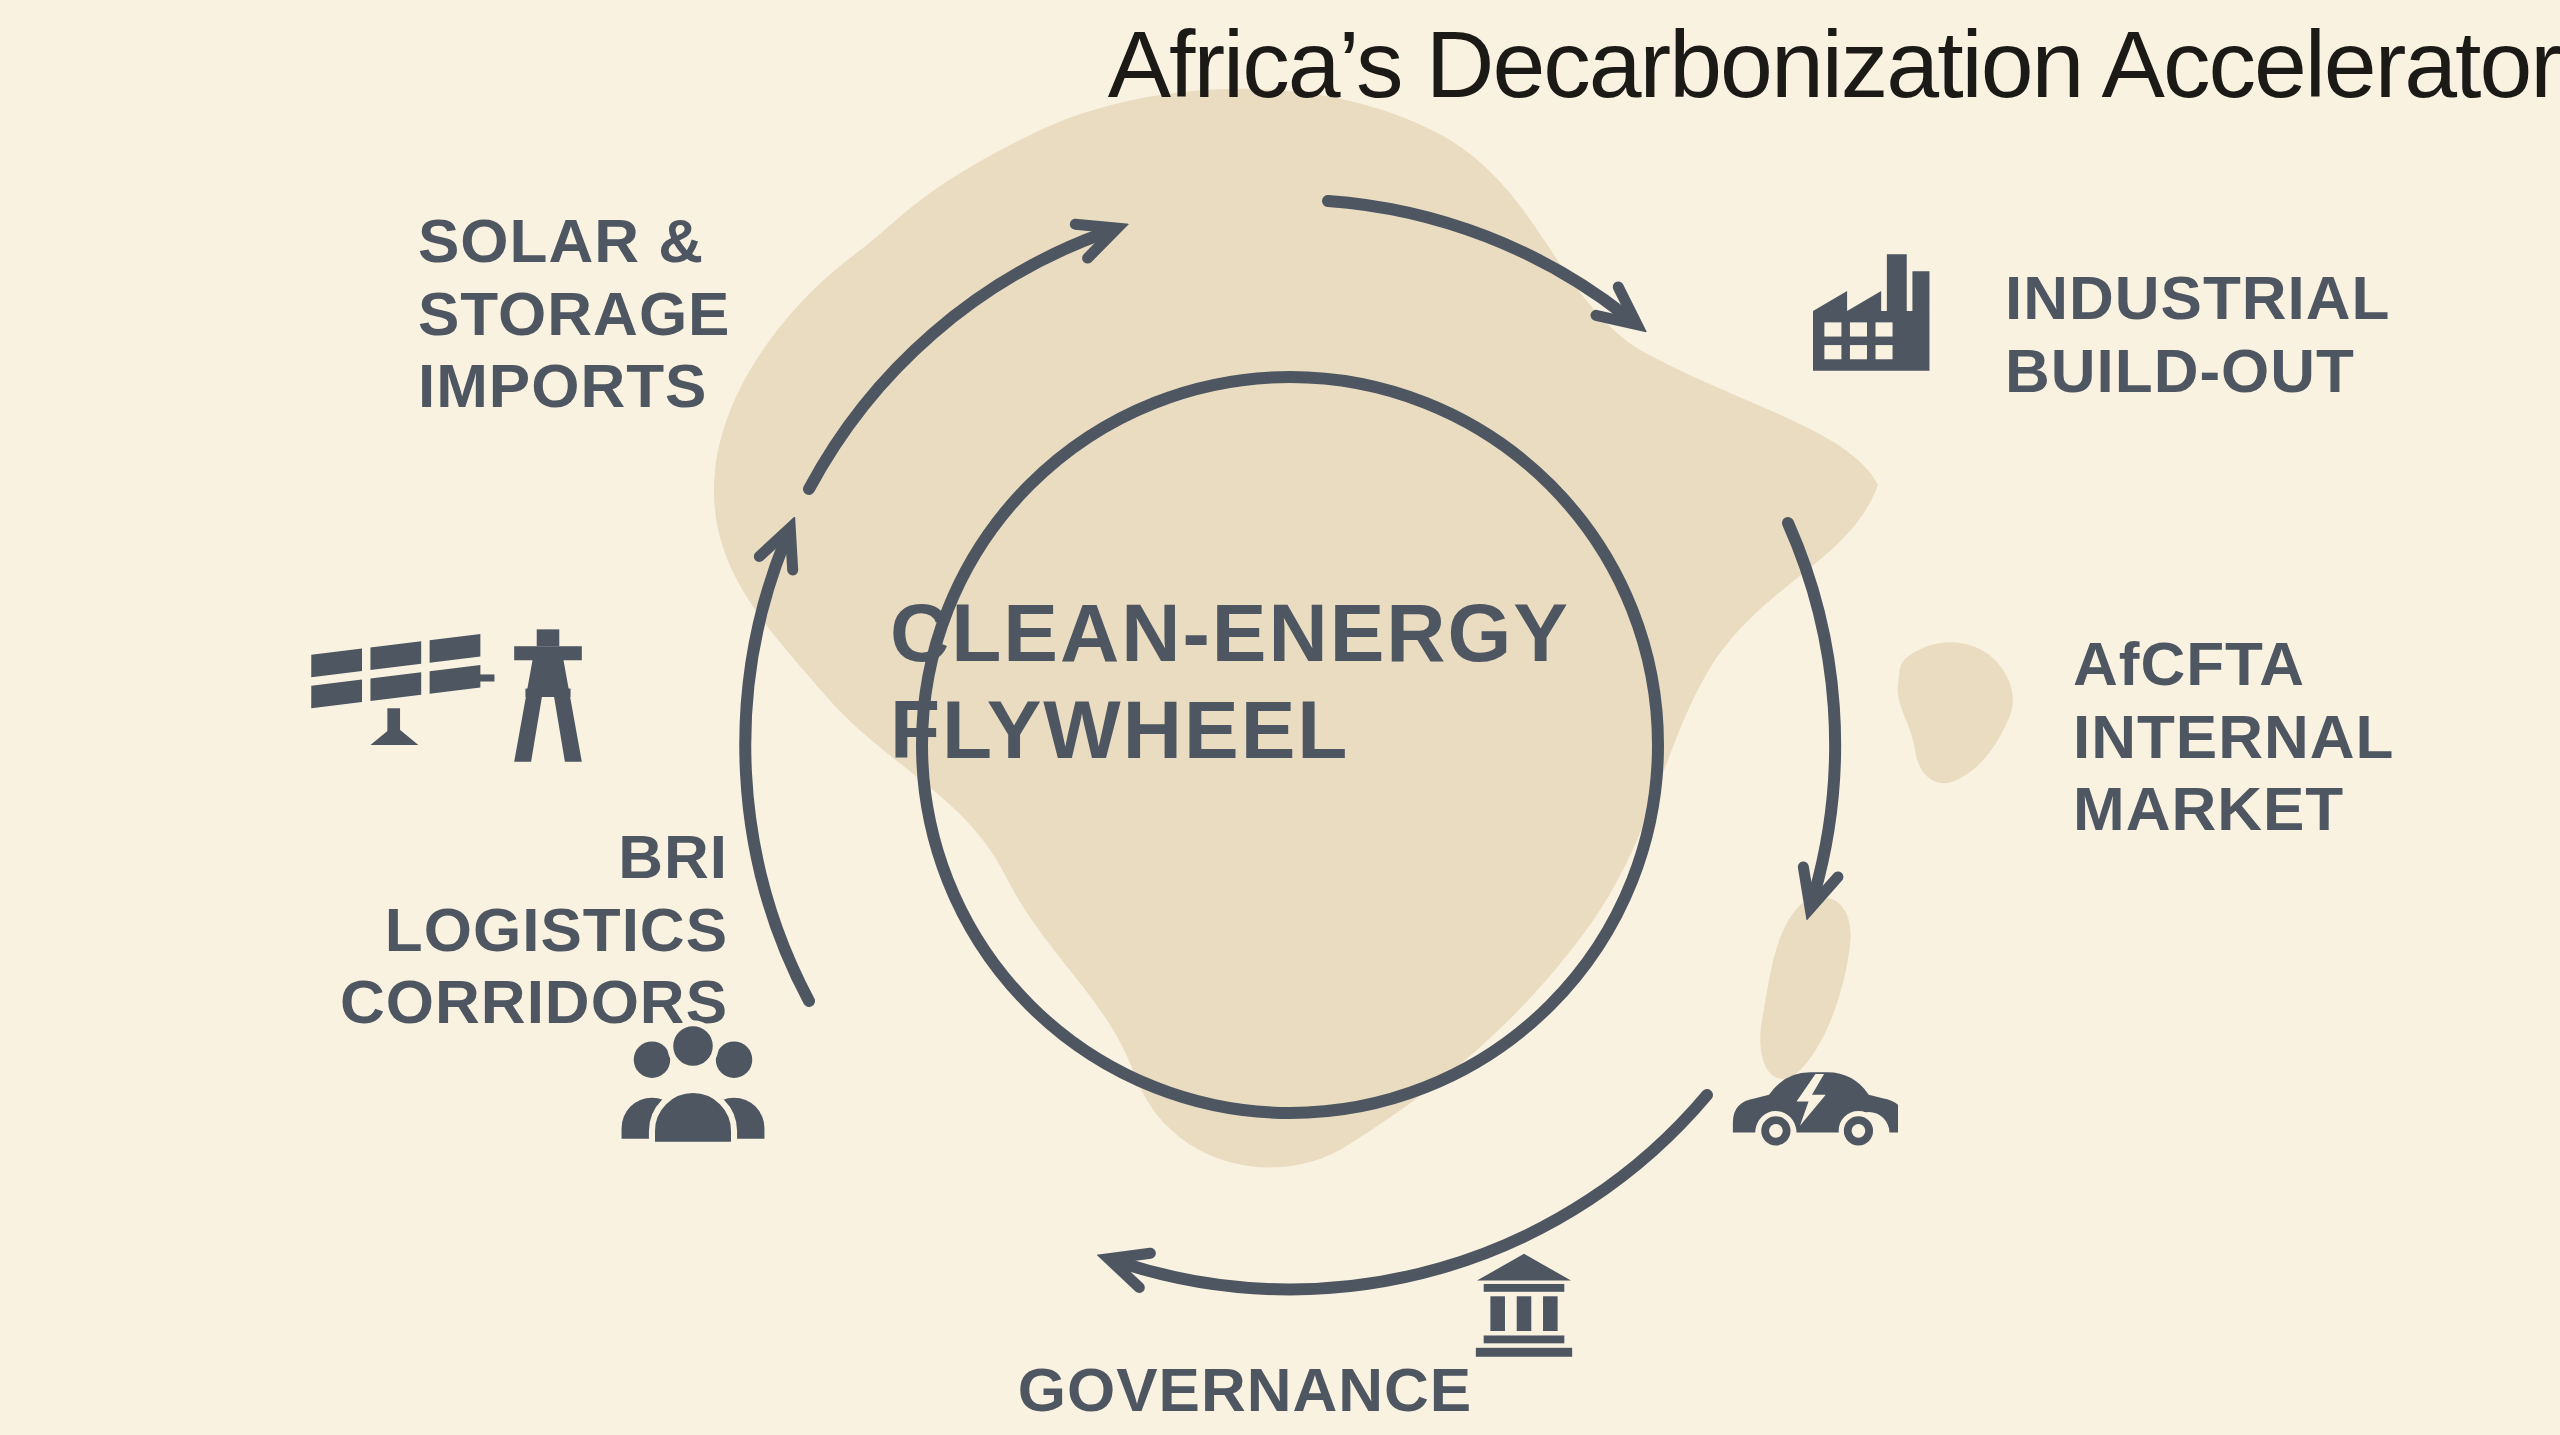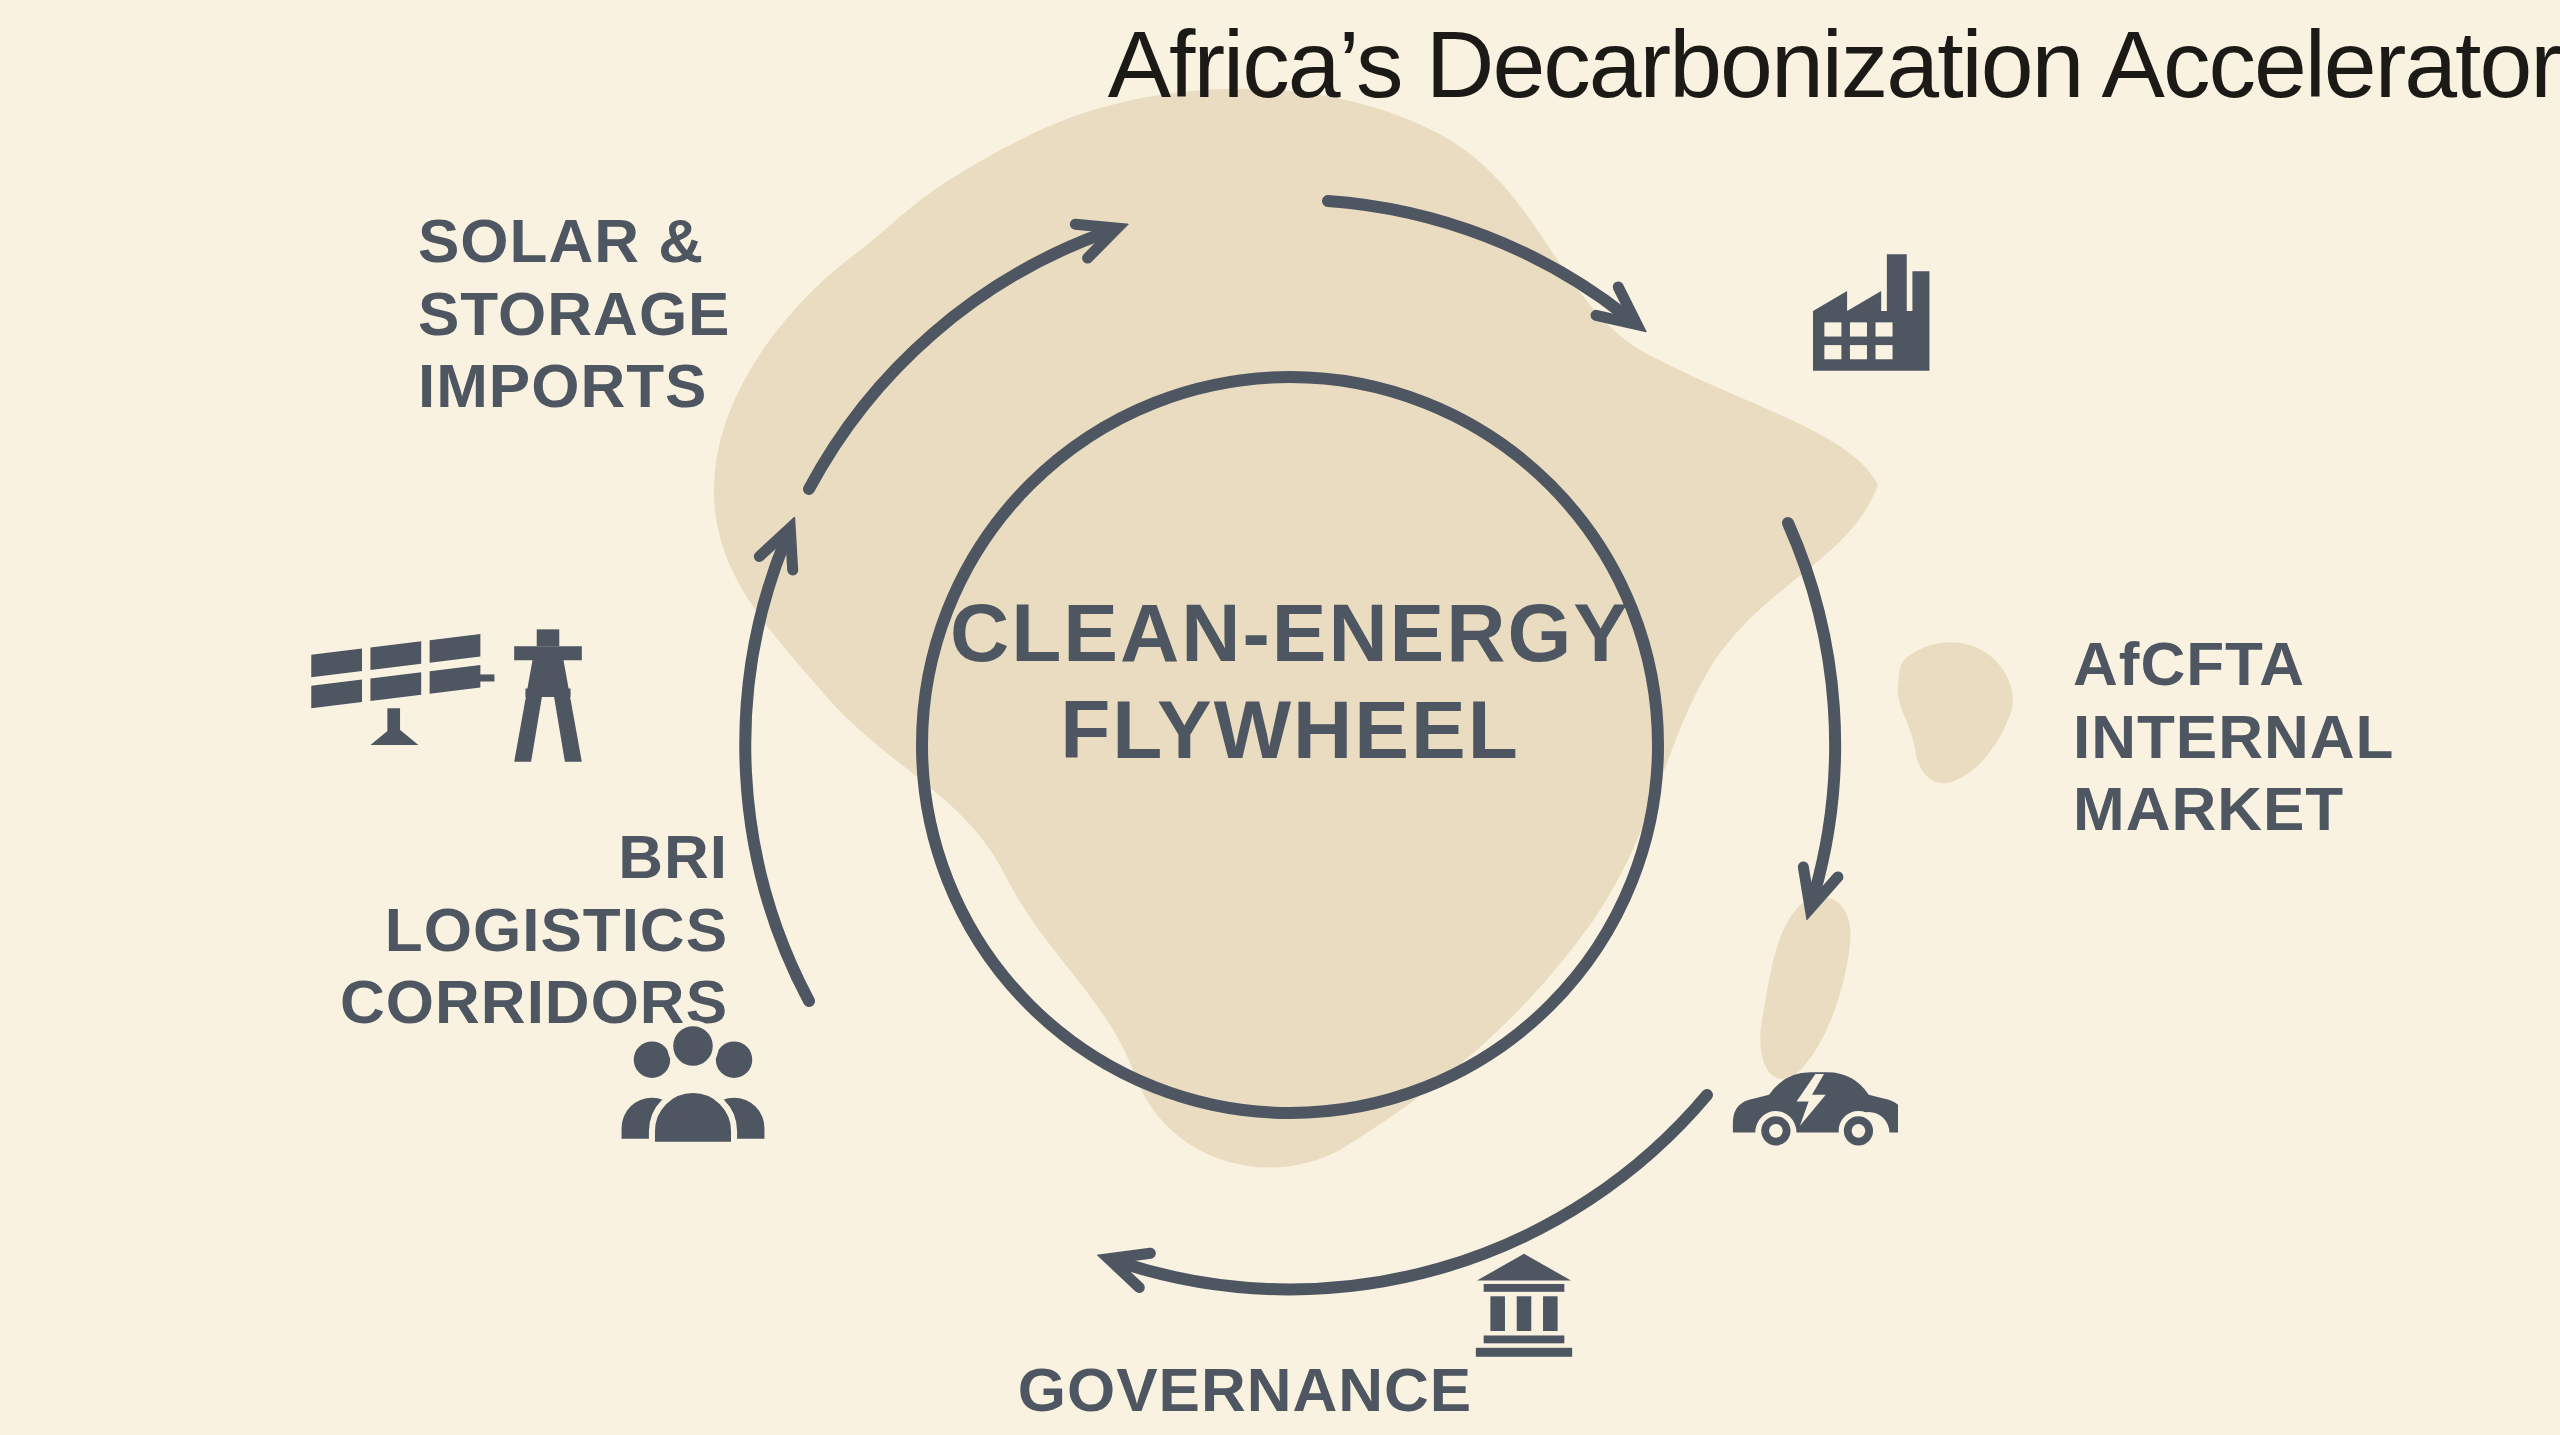--- a/index.html
+++ b/index.html
@@ -27,21 +27,20 @@
     position:absolute;top:10px;left:0;width:100%;
     text-align:right;
     font-size:95px;
     font-weight:500;
     letter-spacing:-2px;
     color:var(--title);
     white-space:pre-line;
   }
   .center-label{
     position:absolute;left:890px;top:585px;width:800px;
-    text-align:center;
     font-size:82px;
     font-weight:700;
     letter-spacing:2px;
     line-height:1.18;
     color:var(--ink);
     white-space:pre-line;
   }
   .node-label{
     position:absolute;
     font-size:62px;
@@ -121,20 +120,22 @@
   </svg>
 
   <div class="title">Africa’s Decarbonization Accelerator</div>
 
   <div class="center-label">CLEAN-ENERGY
 FLYWHEEL</div>
 
   <div class="node-label lbl-solar">SOLAR &amp;
 STORAGE
 IMPORTS</div>
+  <div class="node-label lbl-industrial">INDUSTRIAL
+BUILD-OUT</div>
   <div class="node-label lbl-afcfta">AfCFTA
 INTERNAL
 MARKET</div>
   <div class="node-label lbl-governance">GOVERNANCE
 IMPROVEMENTS</div>
   <div class="node-label lbl-bri">BRI LOGISTICS
 CORRIDORS</div>
 
   <div class="node-icon ico-factory">
     <svg viewBox="0 0 100 100">

